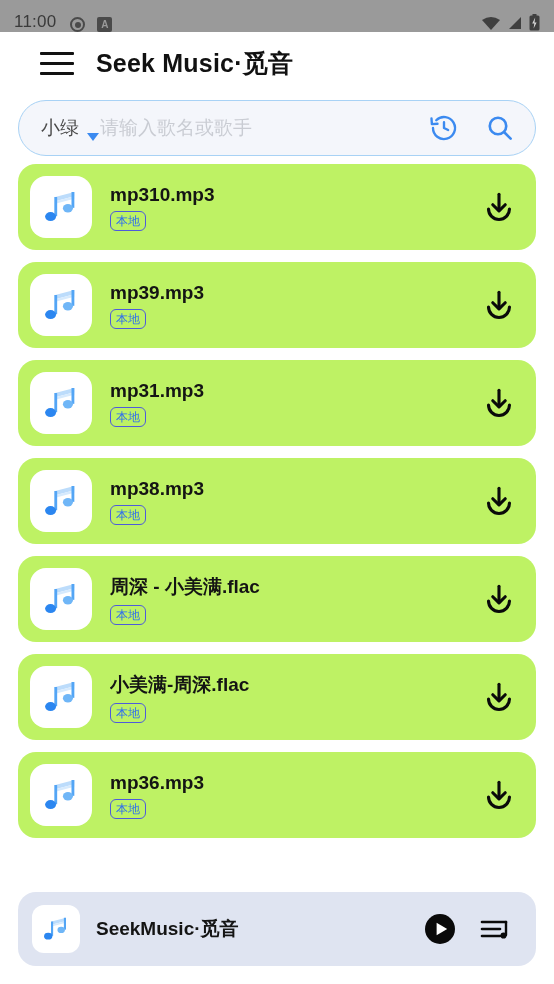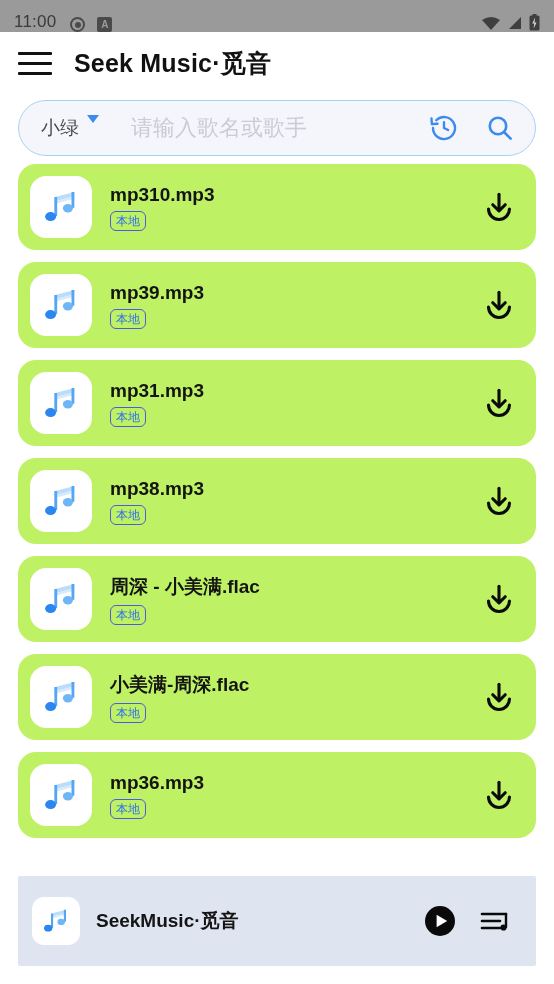--- a/index.html
+++ b/index.html
@@ -65,20 +65,21 @@
     text-align: center;
   }
 
   
   .appbar {
     height: 62px;
     display: flex;
     align-items: center;
     padding: 0 18px;
     background: #ffffff;
+    margin-left: 22px;
   }
   .menu-btn {
     width: 34px; height: 30px;
     display: flex;
     flex-direction: column;
     justify-content: center;
     gap: 7px;
     cursor: pointer;
   }
   .menu-btn span {
@@ -102,42 +103,42 @@
     height: 56px;
     border: 1px solid #a8d2f5;
     border-radius: 28px;
     background: #f4f6fb;
     display: flex;
     align-items: center;
     padding: 0 20px 0 22px;
   }
   .src-scope {
     display: flex;
-    align-items: flex-start;
+    align-items: flex-end;
     gap: 8px;
     cursor: pointer;
   }
   .src-scope-label {
     font-size: 19px;
     color: #4a4a4a;
   }
   .caret {
     width: 0; height: 0;
     border-left: 6px solid transparent;
     border-right: 6px solid transparent;
     border-top: 8px solid #3b8af0;
   }
   .src-input {
     flex: 1;
     border: none;
     outline: none;
     background: transparent;
-    font-size: 22px;
+    font-size: 19px;
     color: #a21caf;
-    margin-left: 32px;
+    margin-left: 1px;
     font-family: "Liberation Sans", "DejaVu Sans", sans-serif;
   }
   .src-input::placeholder { color: #c9ccd3; }
   .src-actions { display: flex; align-items: center; gap: 26px; margin-left: 10px; }
   .src-icon { cursor: pointer; display: flex; }
 
   
   .list {
     padding: 8px 18px 0 18px;
     height: 714px;
@@ -190,23 +191,23 @@
   .dl-btn { flex: 0 0 auto; cursor: pointer; display: flex; }
 
   
   .player-wrap {
     position: absolute;
     left: 0; right: 0; bottom: 0;
     padding: 0 18px 18px 18px;
     background: #ffffff;
   }
   .player {
-    height: 90px;
+    height: 74px;
     background: #dfe4f1;
-    border-radius: 2px;
+    border-radius: 18px;
     display: flex;
     align-items: center;
     padding: 0 22px 0 14px;
   }
   .player-thumb {
     width: 48px; height: 48px;
     background: #fff;
     border-radius: 12px;
     flex: 0 0 48px;
     display: flex;

